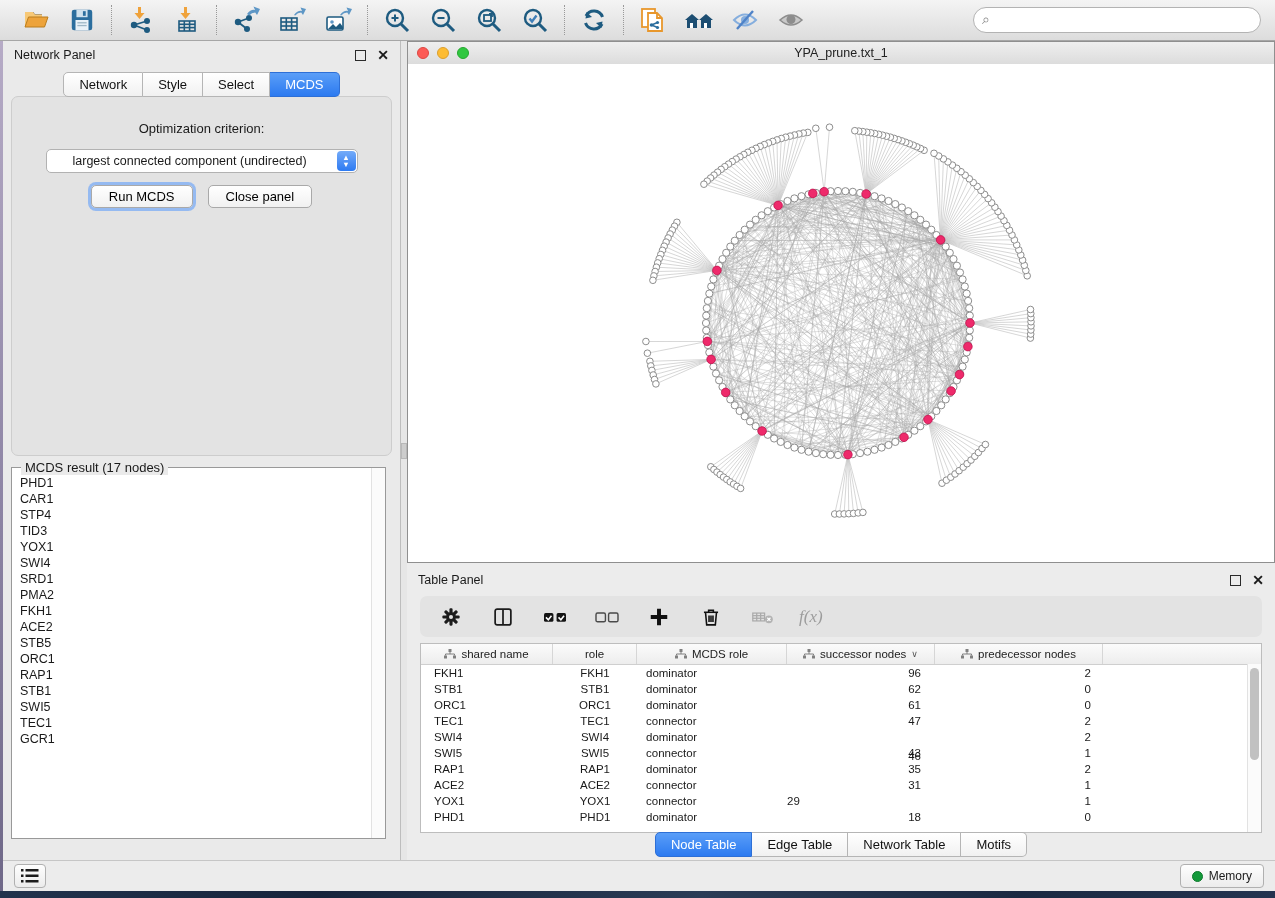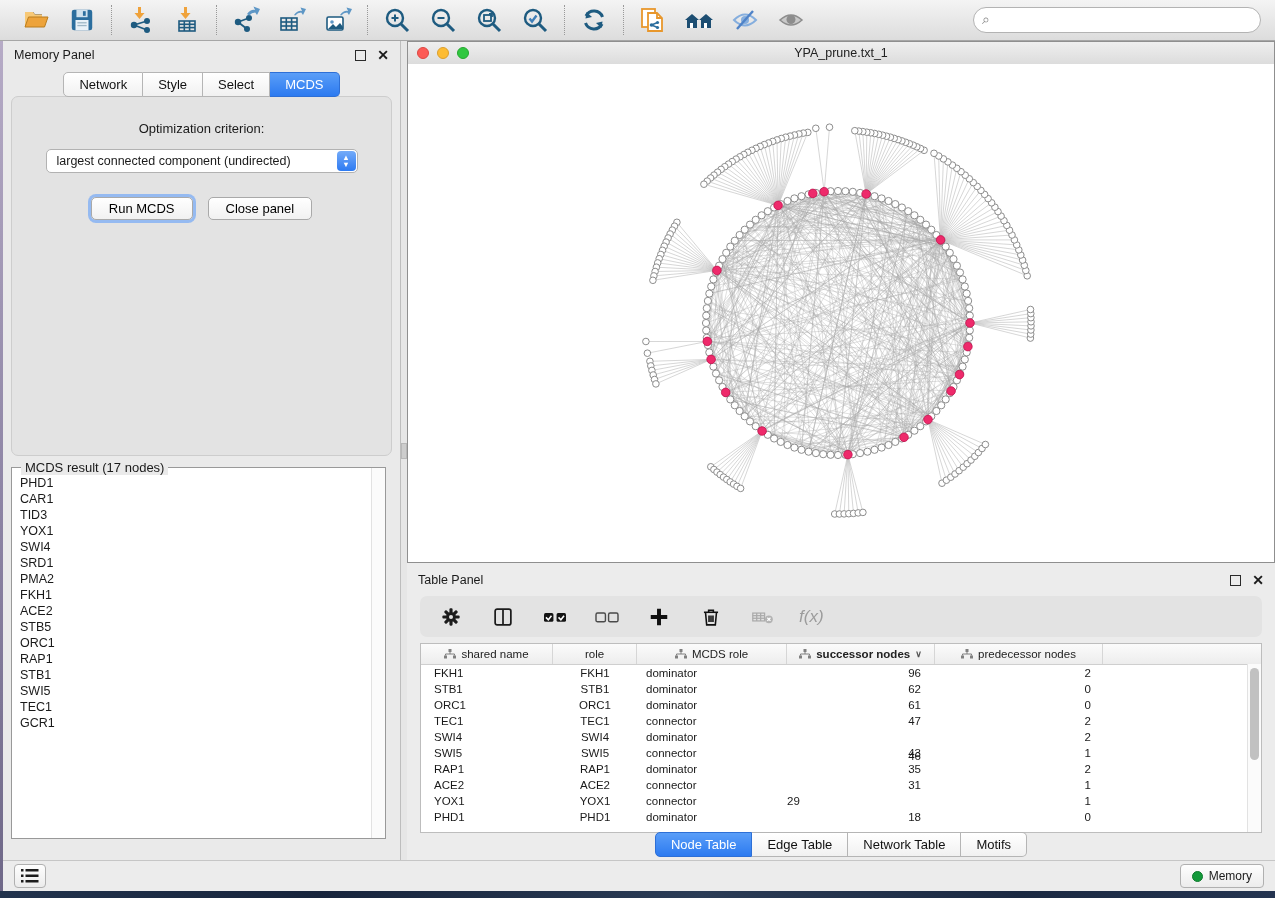--- a/index.html
+++ b/index.html
@@ -35,25 +35,25 @@
   .seg-tab{font-size:13px;padding:4px 15px;background:linear-gradient(#ffffff,#f1f1f1);
            border:1px solid #b5b5b5;border-left:none;color:#111;white-space:nowrap}
   .seg-tab:first-child{border-left:1px solid #b5b5b5;border-radius:5px 0 0 5px}
   .seg-tab:last-child{border-radius:0 5px 5px 0}
   .seg-tab.active{background:linear-gradient(#5a9ef8,#2c7af0);border-color:#2d6fd6;color:#fff}
   .cp-box{position:absolute;left:8px;right:8px;top:55px;height:358px;background:#e3e3e3;
           border:1px solid #cdcdcd;border-radius:7px}
   .opt-label{text-align:center;margin-top:24px;font-size:13px}
   .dropdown{position:relative;margin:13px auto 0;width:312px;height:24px;background:#fff;
             border:1px solid #b2b2b2;border-radius:5px;display:flex;align-items:center;
-            font-size:12.5px;padding-left:10px;box-sizing:border-box}
+            font-size:12.5px;padding-left:26px;box-sizing:border-box}
   .dd-stepper{position:absolute;right:1px;top:1px;bottom:1px;width:19px;border-radius:4px;
               background:linear-gradient(#74abf9,#2d7af2);color:#fff;display:flex;flex-direction:column;
               align-items:center;justify-content:center;font-size:7.5px;line-height:7px}
-  .btn-row{display:flex;justify-content:center;gap:15px;margin-top:24px}
+  .btn-row{display:flex;justify-content:center;gap:15px;margin-top:12px}
   .btn{font-size:13px;padding:3px 17px;background:linear-gradient(#ffffff,#f1f1f1);
        border:1px solid #a9a9a9;border-radius:5px;white-space:nowrap}
   .btn.focused{box-shadow:0 0 0 3px rgba(96,158,250,.6)}
   .fieldset{position:absolute;left:8px;right:14px;top:426px;bottom:21px;border:1px solid #999;background:#fff}
   .fieldset-legend{position:absolute;top:-8px;left:9px;background:#eaeaea;padding:0 4px;font-size:13px;z-index:2}
   .listbox{position:absolute;inset:1px;background:#fff;overflow:hidden;font-size:12.5px}
   .list-item{padding:0 0 0 7px;line-height:16px;height:16px}
   .list-item:first-child{margin-top:6px}
   .list-scroll{position:absolute;right:0;top:0;bottom:0;width:13px;background:#fbfbfb;border-left:1px solid #e2e2e2}
 
@@ -70,21 +70,21 @@
   .light{width:12px;height:12px;border-radius:50%;box-sizing:border-box}
   .light.red{background:#fc5a55;border:1px solid #dd4742}
   .light.yellow{background:#fdbc33;border:1px solid #dc9f2d}
   .light.green{background:#30c740;border:1px solid #25a82f}
   .net-canvas{position:absolute;left:0;right:0;top:22px;bottom:0;background:#fff}
 
   
   .table-panel{position:absolute;left:407px;top:566px;right:0;bottom:38px;background:#ececec}
   .tp-toolbar{position:absolute;left:13px;right:13px;top:30px;height:41px;background:#e3e3e3;
               border-radius:7px;display:flex;align-items:center;gap:20px;padding:0 15px;box-sizing:border-box}
-  .fx-label{font-family:Liberation Sans, sans-serif;font-style:italic;font-size:17px;color:#9c9c9c}
+  .fx-label{font-family:Liberation Serif, serif;font-style:italic;font-size:17px;color:#9c9c9c}
   .tp-table{position:absolute;left:13px;right:13px;top:77px;bottom:27px;background:#fff;
             border:1px solid #bdbdbd;overflow:hidden;box-sizing:border-box}
   .thead{display:flex;height:20px;background:linear-gradient(#fbfbfb,#ededed);
          border-bottom:1px solid #cfcfcf;font-size:11.5px;align-items:stretch}
   .th{display:flex;align-items:center;justify-content:center;gap:5px;border-right:1px solid #d6d6d6;
       box-sizing:border-box;color:#222;white-space:nowrap}
   .sort-glyph{font-size:9px;color:#555}
   .tr{display:flex;height:16px;font-size:11.5px;align-items:center}
   .td{box-sizing:border-box;white-space:nowrap;overflow:hidden}
   .tbl-scroll{position:absolute;right:0;top:20px;bottom:0;width:13px;background:#fbfbfb;border-left:1px solid #e2e2e2}
@@ -263,21 +263,21 @@
   <div class="search-wrap">
     <span class="search-glyph">⌕</span>
     <input class="search-input" type="text" placeholder="" style="">
   </div>
 </div>
 
 <div class="wall-left"></div>
 
 <div class="control-panel">
   <div class="panel-header">
-    <span>Memory Panel</span>
+    <span>Network Panel</span>
     <span class="win-btns">
       <span class="float-icon"></span>
       <span class="close-icon">✕</span>
     </span>
   </div>
   <div class="seg-tabs" id="cp-tabs">
       <span class="seg-tab">Network</span>
       <span class="seg-tab">Style</span>
       <span class="seg-tab">Select</span>
       <span class="seg-tab active">MCDS</span>
@@ -294,20 +294,21 @@
     <div class="btn-row">
       <button class="btn focused">Run MCDS</button>
       <button class="btn">Close panel</button>
     </div>
   </div>
   <div class="fieldset">
     <span class="fieldset-legend">MCDS result (17 nodes)</span>
     <div class="listbox" id="mcds-list">
         <div class="list-item">PHD1</div>
         <div class="list-item">CAR1</div>
+        <div class="list-item">STP4</div>
         <div class="list-item">TID3</div>
         <div class="list-item">YOX1</div>
         <div class="list-item">SWI4</div>
         <div class="list-item">SRD1</div>
         <div class="list-item">PMA2</div>
         <div class="list-item">FKH1</div>
         <div class="list-item">ACE2</div>
         <div class="list-item">STB5</div>
         <div class="list-item">ORC1</div>
         <div class="list-item">RAP1</div>
@@ -1303,21 +1304,21 @@
           <svg width="12" height="10" viewBox="0 0 12 10" style="flex:none">
             <g fill="#808080">
               <rect x="4.5" y="0" width="3" height="3"></rect>
               <rect x="0" y="6.5" width="3" height="3"></rect>
               <rect x="9" y="6.5" width="3" height="3"></rect>
             </g>
             <path d="M6 3v2 M1.5 6.5v-1.5h9v1.5" stroke="#808080" fill="none"></path>
           </svg>
           <span>MCDS role</span>
         </div>
-        <div class="th" style="width: 148px; font-weight: bold;">
+        <div class="th" style="width: 148px;">
           <svg width="12" height="10" viewBox="0 0 12 10" style="flex:none">
             <g fill="#808080">
               <rect x="4.5" y="0" width="3" height="3"></rect>
               <rect x="0" y="6.5" width="3" height="3"></rect>
               <rect x="9" y="6.5" width="3" height="3"></rect>
             </g>
             <path d="M6 3v2 M1.5 6.5v-1.5h9v1.5" stroke="#808080" fill="none"></path>
           </svg>
           <span>successor nodes</span>
           <span class="sort-glyph">∨</span>

